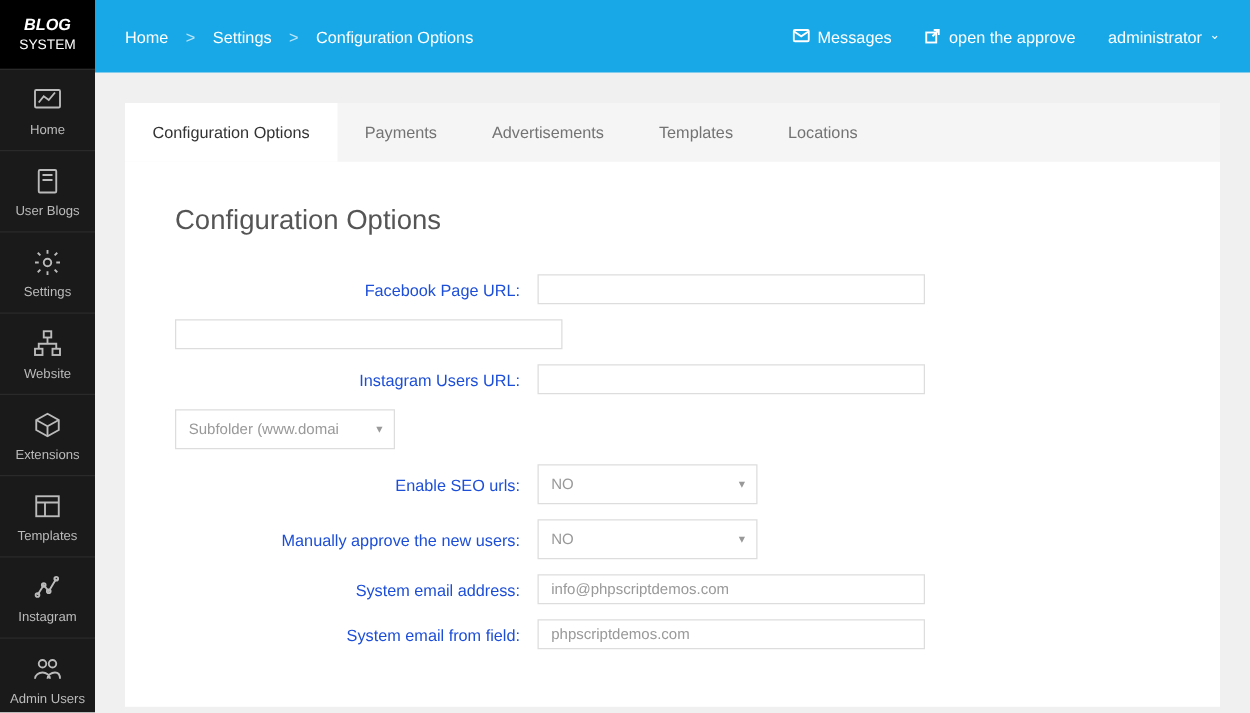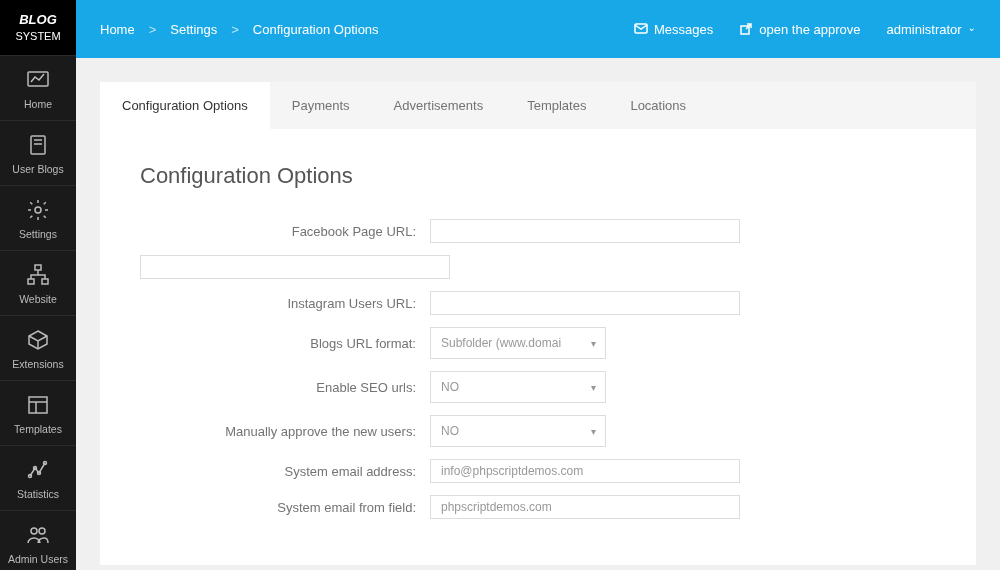--- a/index.html
+++ b/index.html
@@ -24,21 +24,21 @@
 .panel { background: #fff; }
 
 .tabs { display: flex; background: #f5f5f5; }
 .tab { padding: 16px 22px; font-size: 13px; color: #737373; cursor: pointer; }
 .tab.active { background: #fff; color: #333; }
 
 .panel-body { padding: 34px 40px; }
 .panel-title { font-size: 22px; font-weight: 400; color: #555; margin-bottom: 30px; }
 
 .form-row { display: flex; align-items: center; margin-bottom: 12px; }
-.form-label { width: 290px; text-align: right; padding-right: 14px; font-size: 13px; color: #737373; }
+.form-label { width: 290px; text-align: right; padding-right: 14px; font-size: 13px; color: #1d4ed8; }
 .form-input { width: 310px; height: 24px; border: 1px solid #ddd; padding: 0 10px; font-size: 12px; color: #999; }
 .form-select { width: 176px; height: 32px; border: 1px solid #ddd; padding: 0 10px; font-size: 12px; color: #999; background: #fff; appearance: none; position: relative; }
 .select-wrap { position: relative; display: inline-block; }
 .select-wrap::after { content: "▾"; position: absolute; right: 10px; top: 50%; transform: translateY(-50%); font-size: 10px; color: #999; pointer-events: none; }
 
 .ico { width: 24px; height: 24px; stroke: #bbb; fill: none; stroke-width: 1.5; }
 .top-ico { width: 14px; height: 14px; stroke: #fff; fill: none; stroke-width: 1.5; }
 </style>
 </head>
 <body>
@@ -95,21 +95,21 @@
       <span>Templates</span>
     </div>
     <div class="nav-item">
       <svg class="ico">
           <path d="M4 18l5-8 4 5 6-10"></path>
           <circle cx="4" cy="18" r="1.5"></circle>
           <circle cx="9" cy="10" r="1.5"></circle>
           <circle cx="13" cy="15" r="1.5"></circle>
           <circle cx="19" cy="5" r="1.5"></circle>
         </svg>
-      <span>Statistics</span>
+      <span>Instagram</span>
     </div>
     <div class="nav-item">
       <svg class="ico">
           <circle cx="8" cy="8" r="3"></circle>
           <circle cx="16" cy="8" r="3"></circle>
           <path d="M2 20c0-3 3-5 6-5s6 2 6 5M12 20c0-3 3-5 6-5s4 2 4 5"></path>
         </svg>
       <span>Admin Users</span>
     </div>
   </div>
@@ -162,21 +162,20 @@
             <input class="form-input" value="" style="">
           </div>
           <div class="form-row">
             <input class="form-input" value="" style="">
           </div>
           <div class="form-row">
             <label class="form-label">Instagram Users URL:</label>
             <input class="form-input" value="" style="">
           </div>
           <div class="form-row">
-            <label class="form-label">Blogs URL format:</label>
             <div class="select-wrap"><select class="form-select"><option>Subfolder (www.domai</option></select></div>
           </div>
           <div class="form-row">
             <label class="form-label">Enable SEO urls:</label>
             <div class="select-wrap"><select class="form-select"><option>NO</option></select></div>
           </div>
           <div class="form-row">
             <label class="form-label">Manually approve the new users:</label>
             <div class="select-wrap"><select class="form-select"><option>NO</option></select></div>
           </div>

